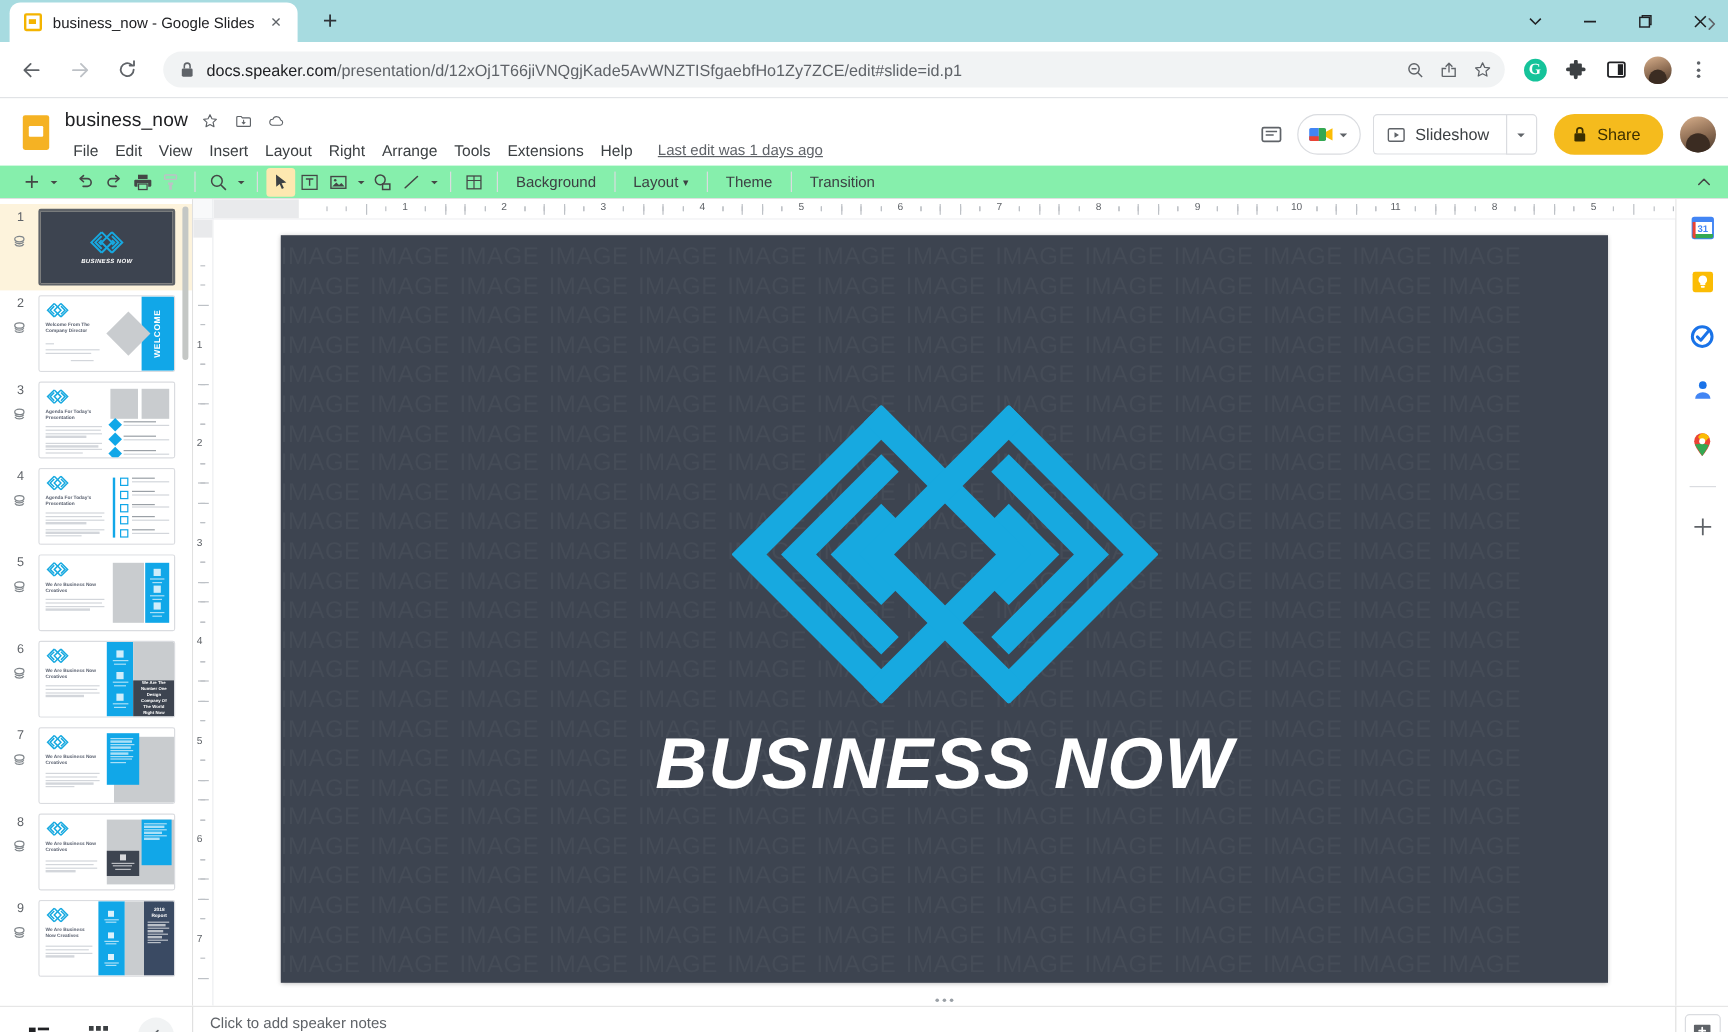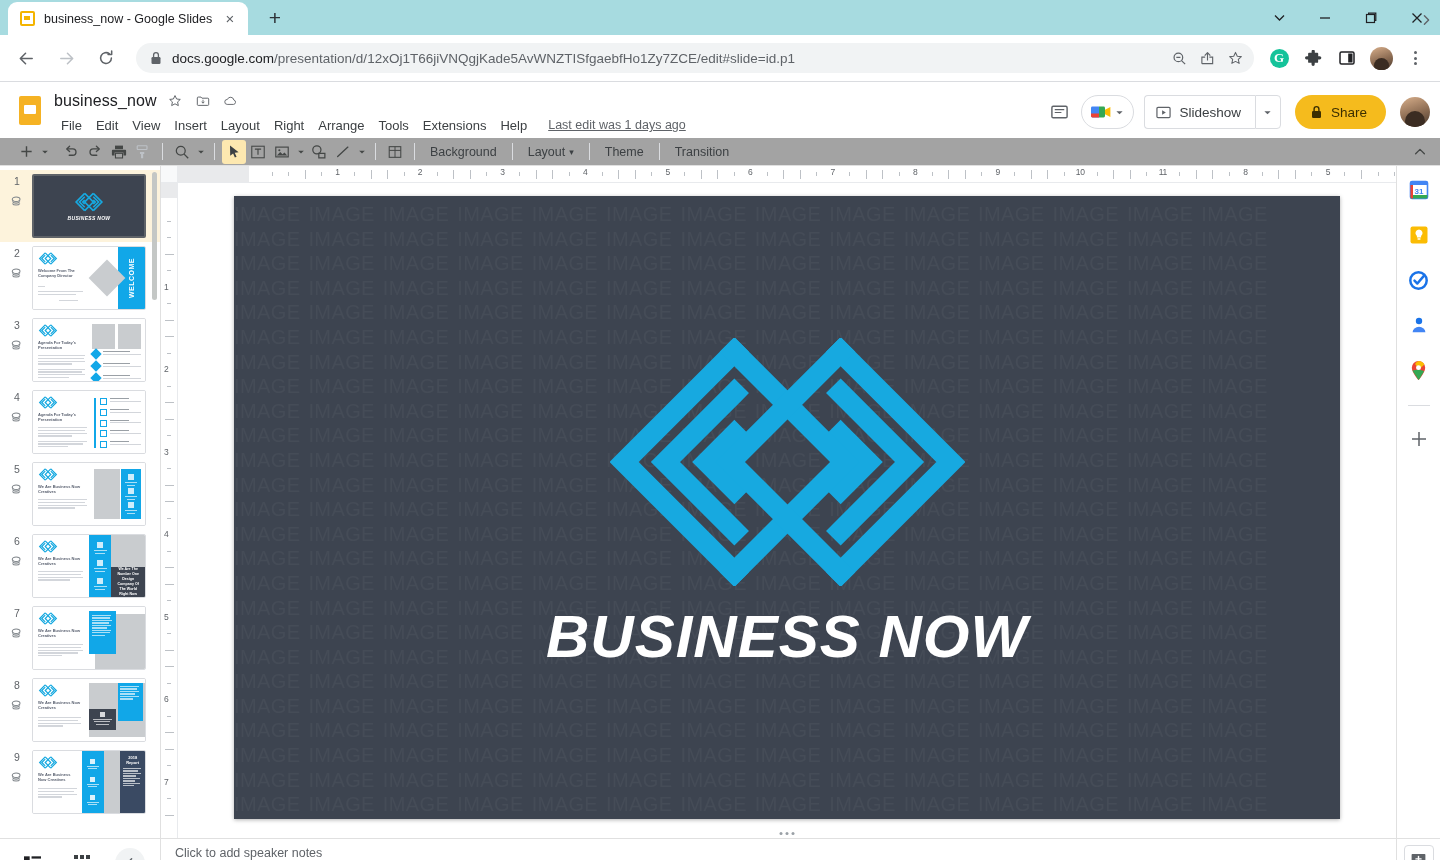--- a/index.html
+++ b/index.html
@@ -178,21 +178,21 @@
     position: relative; overflow: hidden;
   }
   .gs-avatar::after {
     content:""; position:absolute; left:5px; top:14px;
     width:20px; height:20px; border-radius:50%; background:#3b2c22;
   }
 
   
   .gs-toolbar {
     height: 28px; display: flex; align-items: center;
-    padding: 0 8px 0 14px; background: #a3a3a3;
+    padding: 0 8px 0 14px; background: #86efac;
     border-bottom: 1px solid #e0e0e0;
   }
   .tb-btn {
     height: 24px; min-width: 24px; padding: 0 3px;
     display: flex; align-items: center; justify-content: center;
     color: #444746; border-radius: 3px;
   }
   .tb-btn.active { background: #fde8b0; }
   .tb-btn.disabled { color: #bdc1c6; }
   .tb-caret { width: 13px; display:flex; align-items:center; justify-content:center; color:#444746; }
@@ -408,21 +408,21 @@
       </svg>
   </div>
 
   <div class="omnibox">
     <div class="omnibox-lock">
       <svg width="12" height="14" viewBox="0 0 12 14">
           <rect x="1.5" y="6" width="9" height="7" rx="1.2" fill="#5f6368"></rect>
           <path d="M3.6 6 V4 a2.4 2.4 0 0 1 4.8 0 V6" stroke="#5f6368" stroke-width="1.3" fill="none"></path>
         </svg>
     </div>
-    <div class="omnibox-url"><span>docs.google.com</span><span class="dim">/presentation/d/12xOj1T66jiVNQgjKade5AvWNZTISfgaebfHo1Zy7ZCE/edit#slide=id.p1</span></div>
+    <div class="omnibox-url"><span>docs.speaker.com</span><span class="dim">/presentation/d/12xOj1T66jiVNQgjKade5AvWNZTISfgaebfHo1Zy7ZCE/edit#slide=id.p1</span></div>
     <div class="omni-icon">
       <svg width="15" height="15" viewBox="0 0 16 16">
           <circle cx="6.8" cy="6.8" r="4.6" stroke="#5f6368" stroke-width="1.3" fill="none"></circle>
           <path d="M4.6 6.8 H9" stroke="#5f6368" stroke-width="1.3"></path>
           <path d="M10.2 10.2 L14 14" stroke="#5f6368" stroke-width="1.3"></path>
         </svg>
     </div>
     <div class="omni-icon">
       <svg width="15" height="15" viewBox="0 0 16 16">
           <path d="M2 13.5 V6.5 H5.5 M2 13.5 H13.5 V6.5 H10" stroke="#5f6368" stroke-width="1.2" fill="none"></path>

